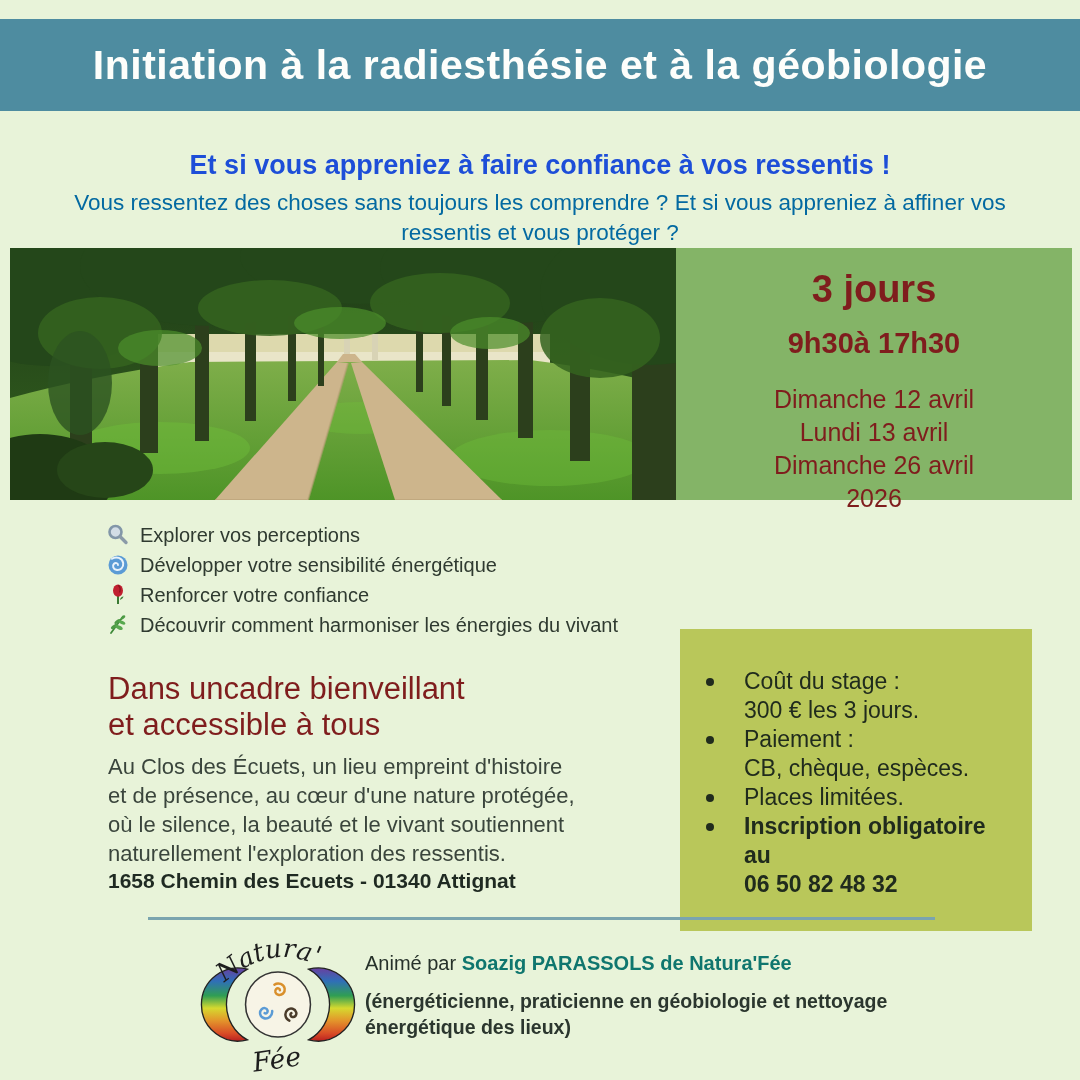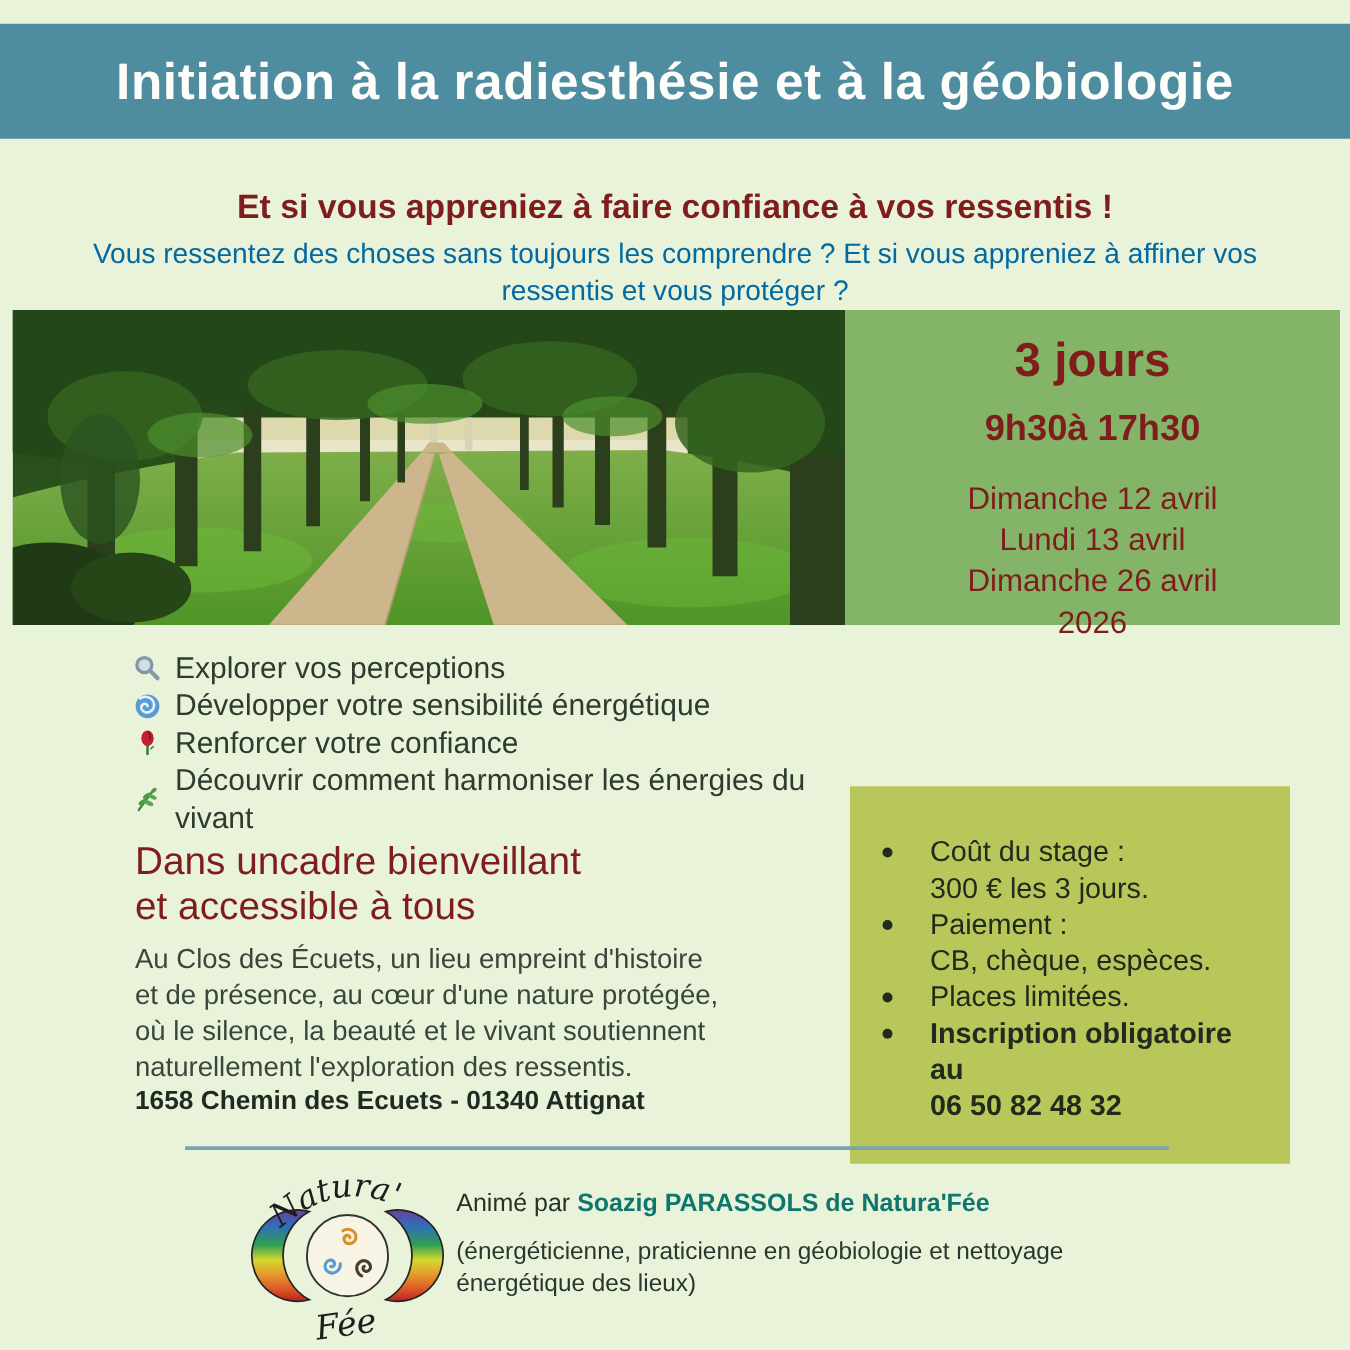--- a/index.html
+++ b/index.html
@@ -13,21 +13,21 @@
   .header-bar{
     position:absolute;left:0;top:19px;width:1080px;height:92px;
     background:#4e8ca0;display:flex;align-items:center;justify-content:center;
   }
   .header-bar h1{
     margin:0;color:#fdfefb;font-size:41px;font-weight:bold;letter-spacing:.5px;
   }
   
   .intro-headline{
     position:absolute;left:0;top:150px;width:1080px;text-align:center;
-    color:#7f1d1d;font-size:27px;font-weight:bold;
+    color:#1d4ed8;font-size:27px;font-weight:bold;
   }
   .intro-body{
     position:absolute;left:0;top:188px;width:1080px;text-align:center;
     color:#0369a1;font-size:22.5px;line-height:30px;
   }
   
   .photo{
     position:absolute;left:10px;top:248px;width:666px;height:252px;overflow:hidden;
   }
   .photo svg{display:block;width:666px;height:252px;}
@@ -38,21 +38,21 @@
   .date-panel .duration{font-size:38px;font-weight:bold;margin-top:20px;}
   .date-panel .hours{font-size:29px;font-weight:bold;margin-top:16px;}
   .date-panel .dates{font-size:25px;line-height:33px;margin-top:23px;}
   
   .benefits{
     position:absolute;left:106px;top:520px;width:600px;
     list-style:none;margin:0;padding:0;
   }
   .benefits li{
     display:flex;align-items:center;gap:10px;
-    color:#2f3a30;font-size:24px;line-height:30px;
+    color:#2f3a30;font-size:20px;line-height:30px;
   }
   .benefits .icon{width:24px;height:24px;flex:0 0 24px;display:inline-flex;}
   .benefits .icon svg{width:24px;height:24px;}
   
   .venue-heading{
     position:absolute;left:108px;top:671px;
     color:#7f1d1d;font-size:31px;font-weight:normal;line-height:36px;
   }
   .venue-desc{
     position:absolute;left:108px;top:752px;
@@ -80,21 +80,21 @@
   .divider{
     position:absolute;left:148px;top:917px;width:787px;height:3px;background:#7aa4ae;
   }
   .logo{position:absolute;left:182px;top:931px;width:192px;height:148px;}
   .logo svg{display:block;width:192px;height:148px;}
   .host-line{
     position:absolute;left:365px;top:952px;color:#26312a;font-size:20px;
   }
   .host-line strong{color:#0f766e;}
   .host-details{
-    position:absolute;left:365px;top:988px;color:#2b362e;font-size:19.5px;line-height:26px;
+    position:absolute;left:365px;top:988px;color:#2b362e;font-size:19.5px;line-height:26px;font-weight:bold;
   }
 </style>
 </head>
 <body>
 
 <div class="header-bar">
   <h1>Initiation à la radiesthésie et à la géobiologie</h1>
 </div>
 
 <div class="intro-headline">Et si vous appreniez à faire confiance à vos ressentis !</div>

